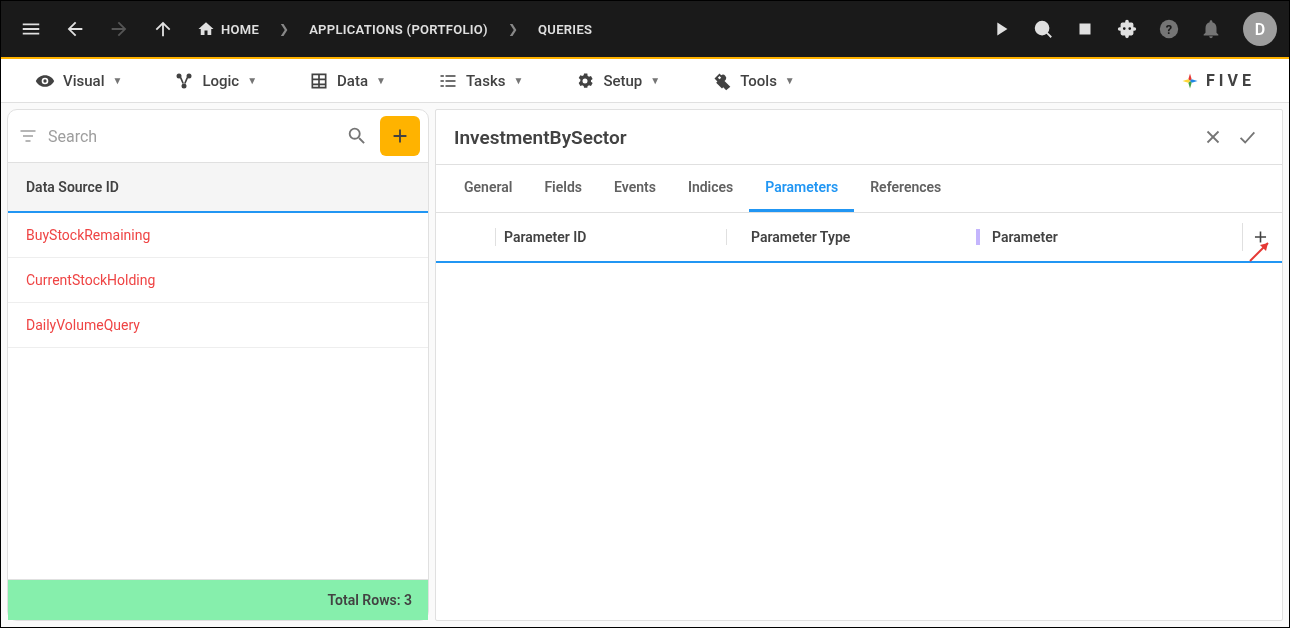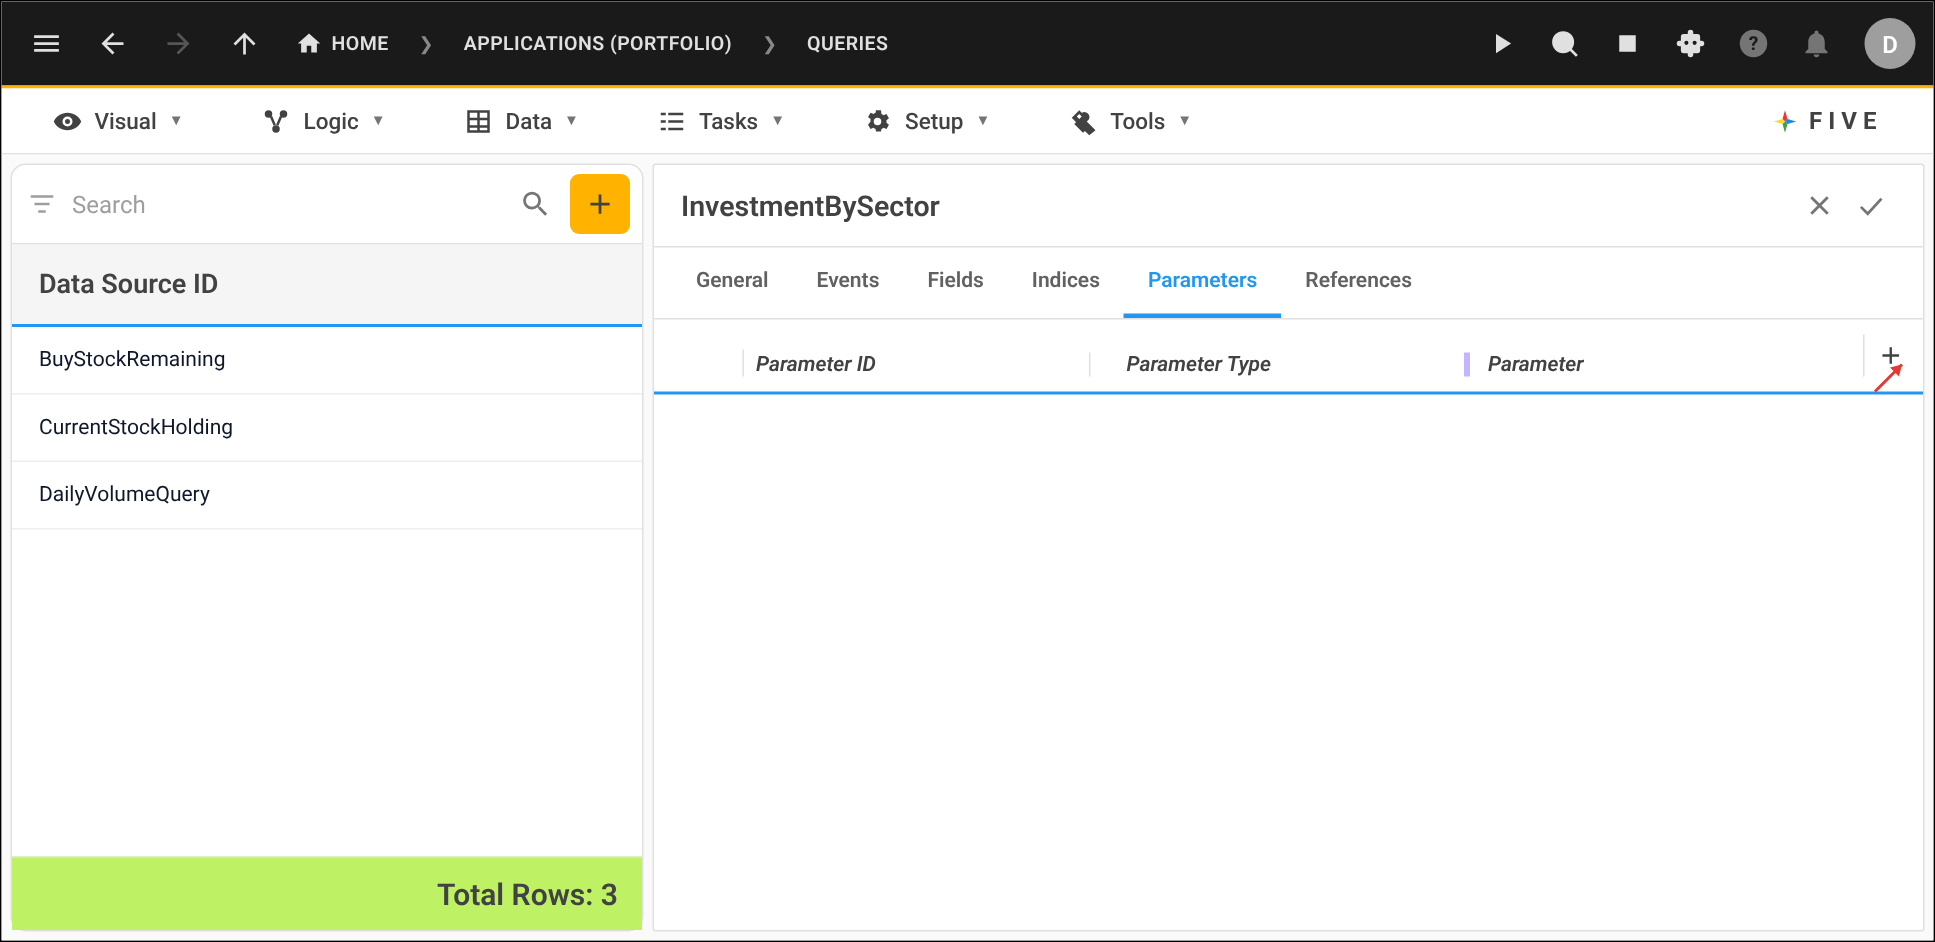--- a/index.html
+++ b/index.html
@@ -88,31 +88,31 @@
     .search-icon { color: #757575; width: 30px; display:flex; justify-content:center; }
     .add-btn {
       width: 40px; height: 40px; border-radius: 6px;
       background: #ffb300; display: flex; align-items: center; justify-content: center;
       cursor: pointer; color: #424242;
     }
     .add-btn svg { width: 22px; height: 22px; }
 
     .list-header {
       padding: 16px 18px; font-weight: 600; color: #424242;
-      border-bottom: 2px solid #2196f3; background: #f5f5f5; font-size: 18px;
+      border-bottom: 2px solid #2196f3; background: #f5f5f5; font-size: 14px;
     }
     .list-body { flex: 1; overflow: auto; }
     .list-row {
       padding: 14px 18px; border-bottom: 1px solid #eeeeee;
-      color: #0f172a; font-size: 14px; cursor: pointer;
+      color: #ef4444; font-size: 14px; cursor: pointer;
     }
     .list-footer {
       padding: 12px 16px; text-align: right;
-      font-weight: 600; color: #424242; font-size: 20px;
-      background: #bef264; border-top: 1px solid #e0e0e0;
+      font-weight: 600; color: #424242; font-size: 14px;
+      background: #86efac; border-top: 1px solid #e0e0e0;
     }
 
     
     .right-panel {
       flex: 1; display: flex; flex-direction: column;
       background: #fff; border: 1px solid #e0e0e0; border-radius: 2px;
     }
     .detail-header {
       display: flex; align-items: center; padding: 10px 18px;
       border-bottom: 1px solid #e0e0e0;
@@ -124,24 +124,23 @@
     .tabs {
       display: flex; padding: 0 12px; border-bottom: 1px solid #e0e0e0;
     }
     .tab {
       padding: 14px 16px; font-size: 14px; font-weight: 600;
       color: #616161; cursor: pointer; border-bottom: 3px solid transparent;
     }
     .tab.active { color: #2196f3; border-bottom-color: #2196f3; }
 
     .param-header {
-      display: flex; align-items: flex-end;
+      display: flex; align-items: center;
       border-bottom: 2px solid #2196f3; padding: 10px 12px;
       position: relative;
-      font-style: italic;
     }
     .col {
       font-weight: 600; font-size: 14px; color: #424242;
       padding: 0 8px;
     }
     .col.gap-lead { width: 48px; border-right: 1px solid #e0e0e0; height: 18px;}
     .col.c1 { width: 230px; }
     .col.c2 { width: 250px; border-left: 1px solid #e0e0e0; padding-left: 24px;}
     .col.c3 { flex:1; border-left: 4px solid #c4b5fd; padding-left: 12px;}
     .add-param {
@@ -328,22 +327,22 @@
           </svg>
       </div>
       <div class="hdr-btn">
         <svg viewBox="0 0 24 24">
             <polyline points="5,13 10,18 20,7"></polyline>
           </svg>
       </div>
     </div>
     <div class="tabs">
       <div class="tab">General</div>
+      <div class="tab">Fields</div>
       <div class="tab">Events</div>
-      <div class="tab">Fields</div>
       <div class="tab">Indices</div>
       <div class="tab active">Parameters</div>
       <div class="tab">References</div>
     </div>
     <div class="param-header">
       <div class="col gap-lead"></div>
       <div class="col c1">Parameter ID</div>
       <div class="col c2">Parameter Type</div>
       <div class="col c3">Parameter</div>
       <div class="add-param">

